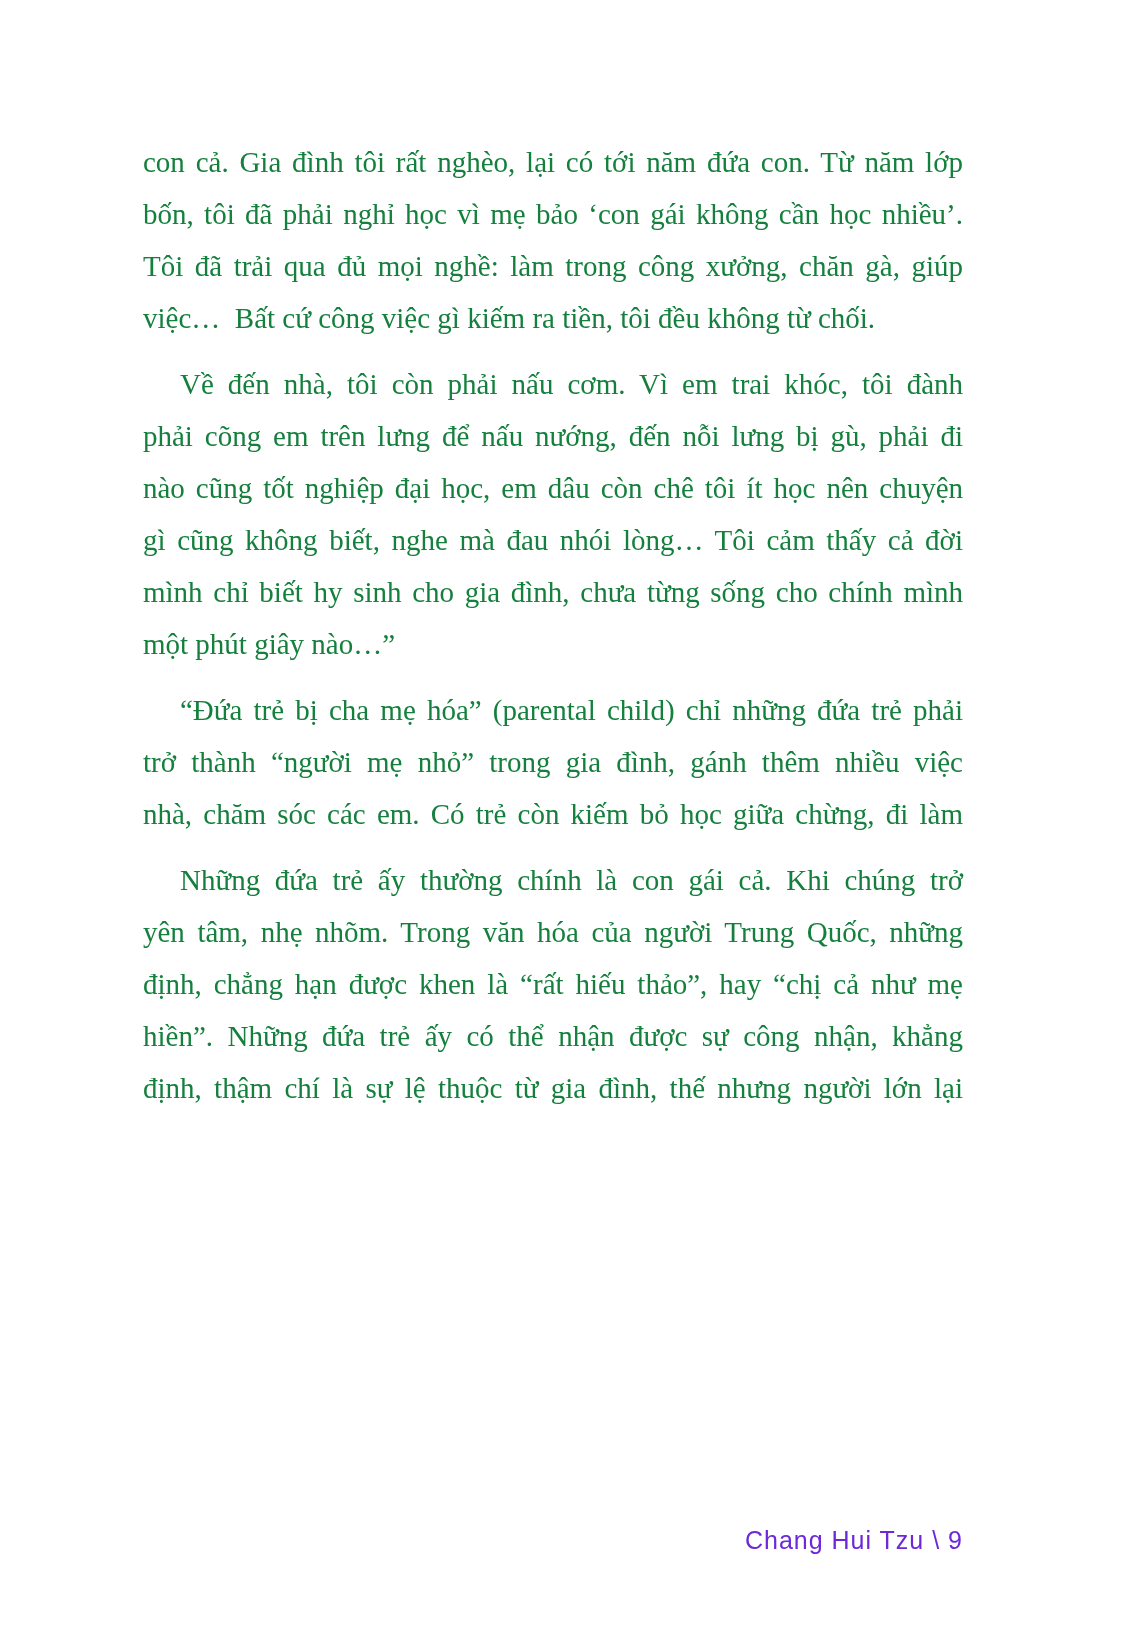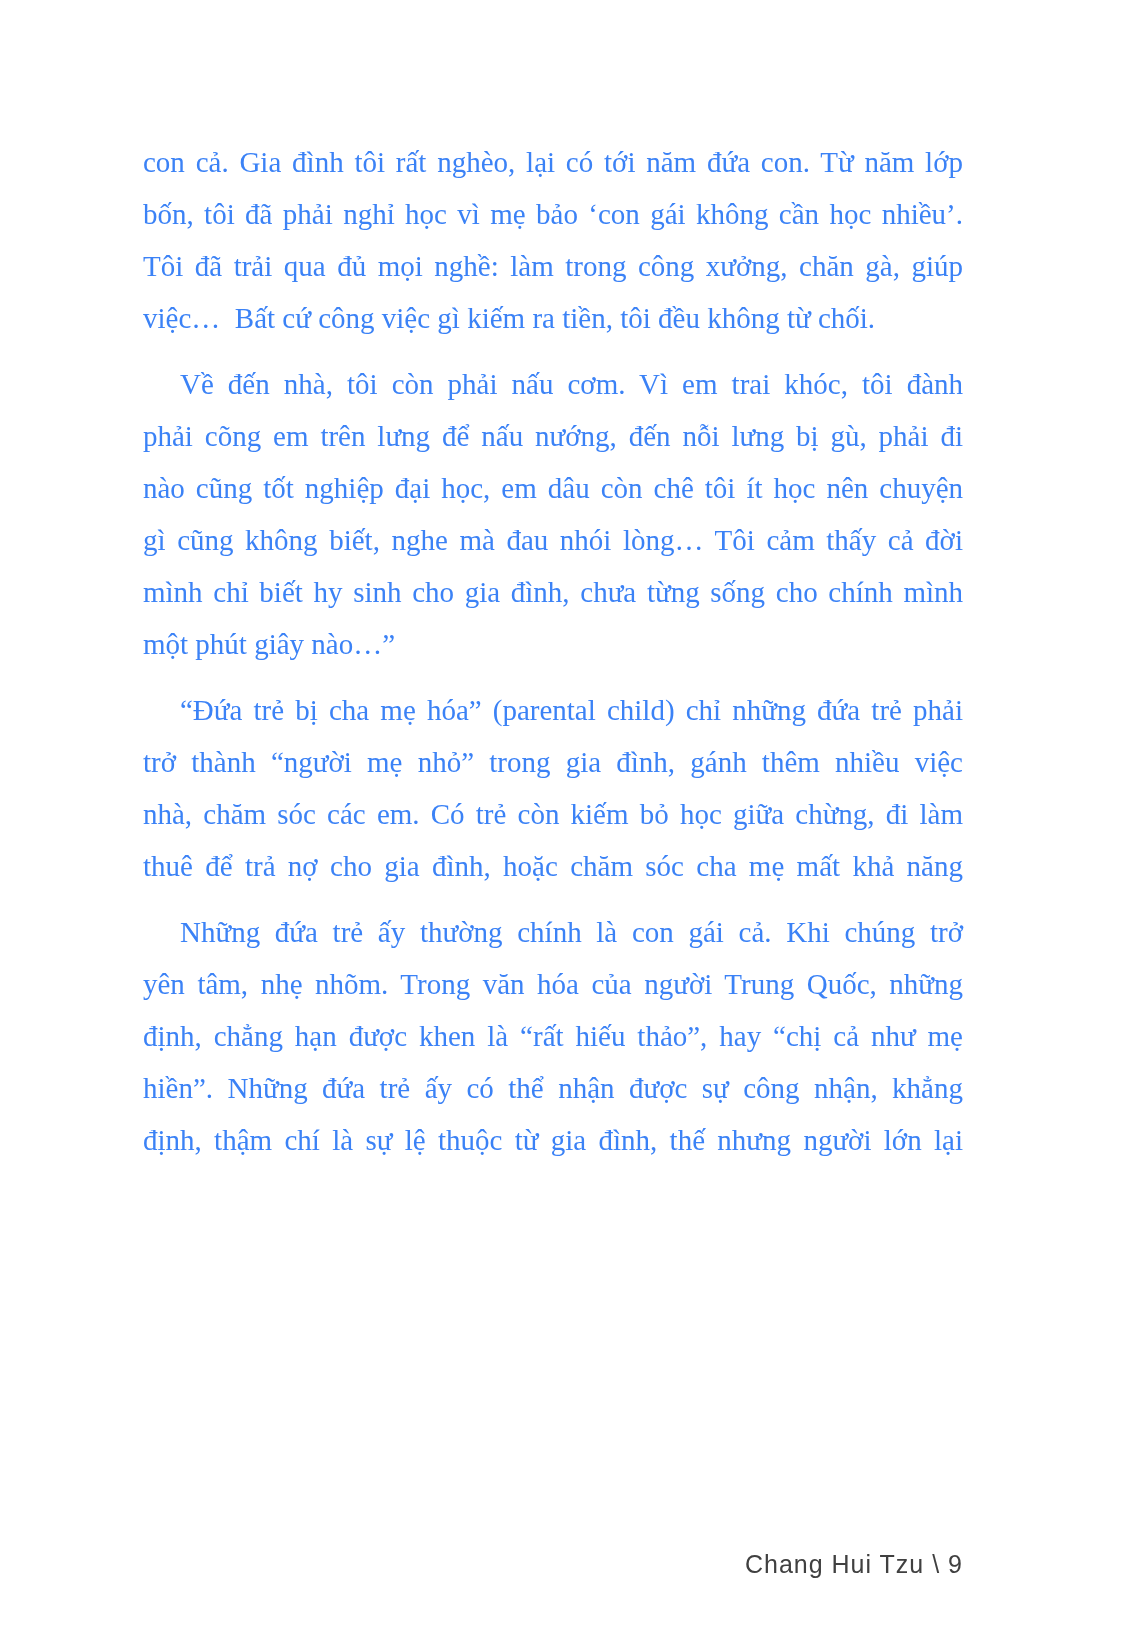--- a/index.html
+++ b/index.html
@@ -20,21 +20,21 @@
     inset: 0;
     background: #ffffff;
   }
   .text-block {
     position: absolute;
     left: 143px;
     top: 136px;
     width: 820px;
     font-size: 29px;
     line-height: 52px;
-    color: #3b82f6;
+    color: #15803d;
   }
   .paragraph {
     margin: 0 0 14px 0;
   }
   .paragraph:last-child {
     margin-bottom: 0;
   }
   .line {
     text-align: justify;
     text-align-last: justify;
@@ -47,22 +47,21 @@
     text-indent: 37px;
   }
   .running-footer {
     position: absolute;
     top: 1524px;
     right: 163px;
     font-family: "Liberation Sans", sans-serif;
     font-size: 25px;
     line-height: 32px;
     letter-spacing: 1px;
-    color: #404040;
-    margin-top: 24px;
+    color: #6d28d9;
   }
 </style>
 </head>
 <body>
 
 <div class="page">
 
   <main class="text-block" id="body-text">
       <div class="paragraph">
         <div class="line first">con cả. Gia đình tôi rất nghèo, lại có tới năm đứa con. Từ năm lớp</div>
@@ -75,21 +74,20 @@
         <div class="line">phải cõng em trên lưng để nấu nướng, đến nỗi lưng bị gù, phải đi</div>
         <div class="line">nào cũng tốt nghiệp đại học, em dâu còn chê tôi ít học nên chuyện</div>
         <div class="line">gì cũng không biết, nghe mà đau nhói lòng… Tôi cảm thấy cả đời</div>
         <div class="line">mình chỉ biết hy sinh cho gia đình, chưa từng sống cho chính mình</div>
         <div class="line last">một phút giây nào…”</div>
       </div>
       <div class="paragraph indented">
         <div class="line first">“Đứa trẻ bị cha mẹ hóa” (parental child) chỉ những đứa trẻ phải</div>
         <div class="line">trở thành “người mẹ nhỏ” trong gia đình, gánh thêm nhiều việc</div>
         <div class="line">nhà, chăm sóc các em. Có trẻ còn kiếm bỏ học giữa chừng, đi làm</div>
-        <div class="line">thuê để trả nợ cho gia đình, hoặc chăm sóc cha mẹ mất khả năng</div>
       </div>
       <div class="paragraph indented">
         <div class="line first">Những đứa trẻ ấy thường chính là con gái cả. Khi chúng trở</div>
         <div class="line">yên tâm, nhẹ nhõm. Trong văn hóa của người Trung Quốc, những</div>
         <div class="line">định, chẳng hạn được khen là “rất hiếu thảo”, hay “chị cả như mẹ</div>
         <div class="line">hiền”. Những đứa trẻ ấy có thể nhận được sự công nhận, khẳng</div>
         <div class="line">định, thậm chí là sự lệ thuộc từ gia đình, thế nhưng người lớn lại</div>
       </div>
     </main>
 

